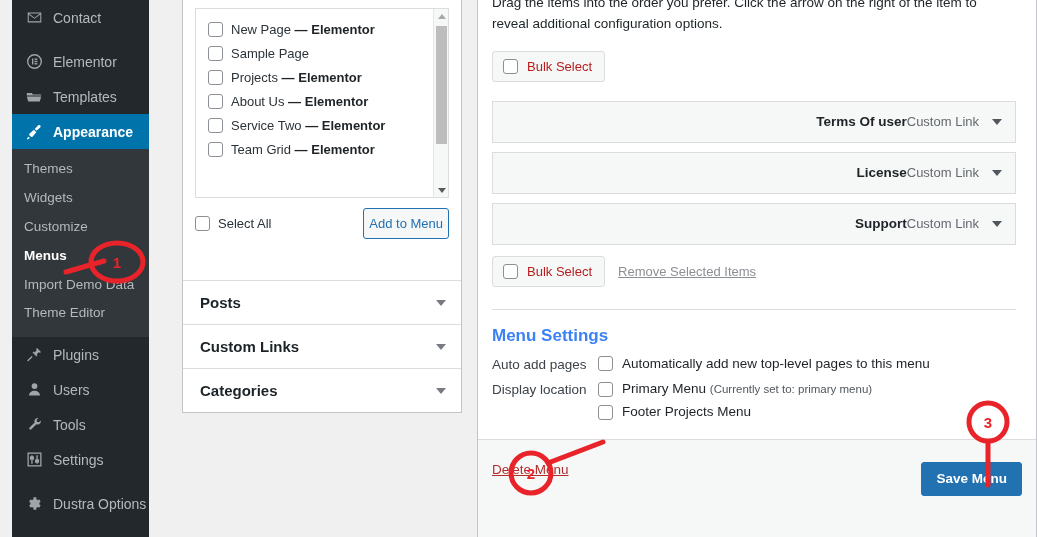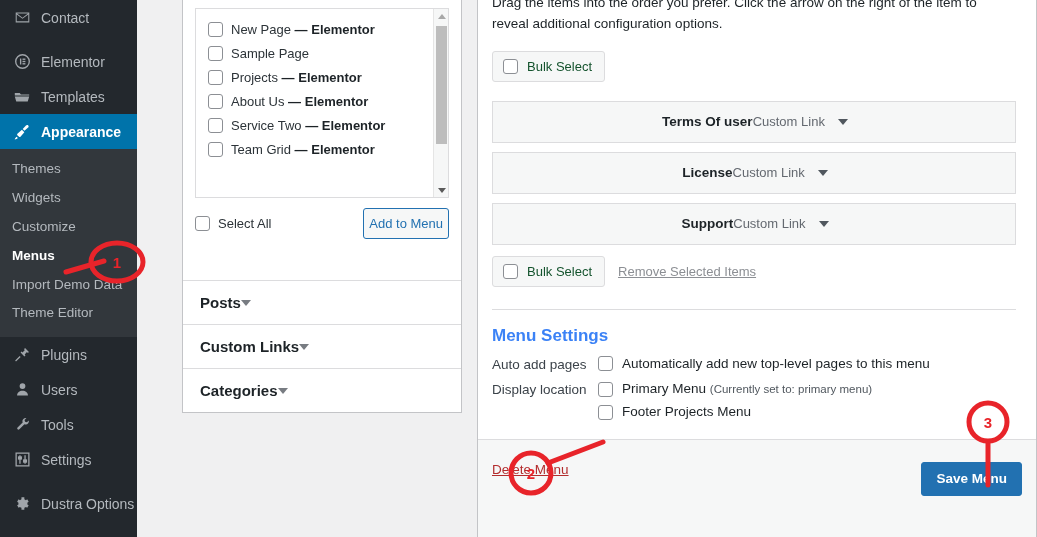--- a/index.html
+++ b/index.html
@@ -8,21 +8,21 @@
     width: 1037px; height: 537px;
     overflow: hidden;
     background: #f0f0f1;
     font-family: "Liberation Sans", sans-serif;
     -webkit-font-smoothing: antialiased;
   }
   #root { position: relative; width: 1037px; height: 537px; }
 
   
   #sidebar {
-    position: absolute; left: 0; top: 0;
+    position: absolute; left: 12px; top: 0;
     width: 137px; height: 537px;
     background: #23282d;
     color: #b4b9be;
     font-size: 14px;
   }
   .menu-item {
     position: relative;
     display: flex; align-items: center;
     height: 35px;
     padding-left: 11px;
@@ -80,21 +80,21 @@
   }
 
   
   #left-panel {
     left: 182px; top: -30px;
     width: 280px; height: 443px;
   }
   .accordion-sec { border-bottom: 1px solid #dcdcde; }
   .accordion-sec:last-child { border-bottom: none; }
   .acc-head {
-    display: flex; align-items: center; 
+    display: flex; align-items: center; justify-content: space-between;
     height: 43px;
     padding: 0 15px 0 17px;
     cursor: pointer;
   }
   .acc-title {
     font-size: 15px;
     font-weight: bold;
     color: #1d2327;
   }
   .caret {
@@ -225,28 +225,28 @@
     margin: 0 0 16px 0;
     max-width: 510px;
   }
   .bulk-btn {
     display: inline-flex; align-items: center;
     background: #f6f7f7;
     border: 1px solid #dcdcde;
     border-radius: 3px;
     padding: 7px 12px 7px 10px;
     font-size: 13px;
-    color: #14532d;
+    color: #b91c1c;
     cursor: pointer;
   }
   .bulk-btn .cb { margin-right: 9px; }
 
   .menu-items { margin-top: 19px; }
   .menu-row {
-    display: flex; align-items: center; justify-content: center;
+    display: flex; align-items: center; justify-content: flex-end;
     height: 42px;
     background: #f6f7f7;
     border: 1px solid #dcdcde;
     margin-bottom: 9px;
     padding: 0 13px 0 15px;
     cursor: move;
   }
   .mr-title { font-size: 13.5px; font-weight: bold; color: #1d2327; }
   .mr-right { display: flex; align-items: center; gap: 13px; }
   .mr-type { font-size: 13px; color: #646970; }

